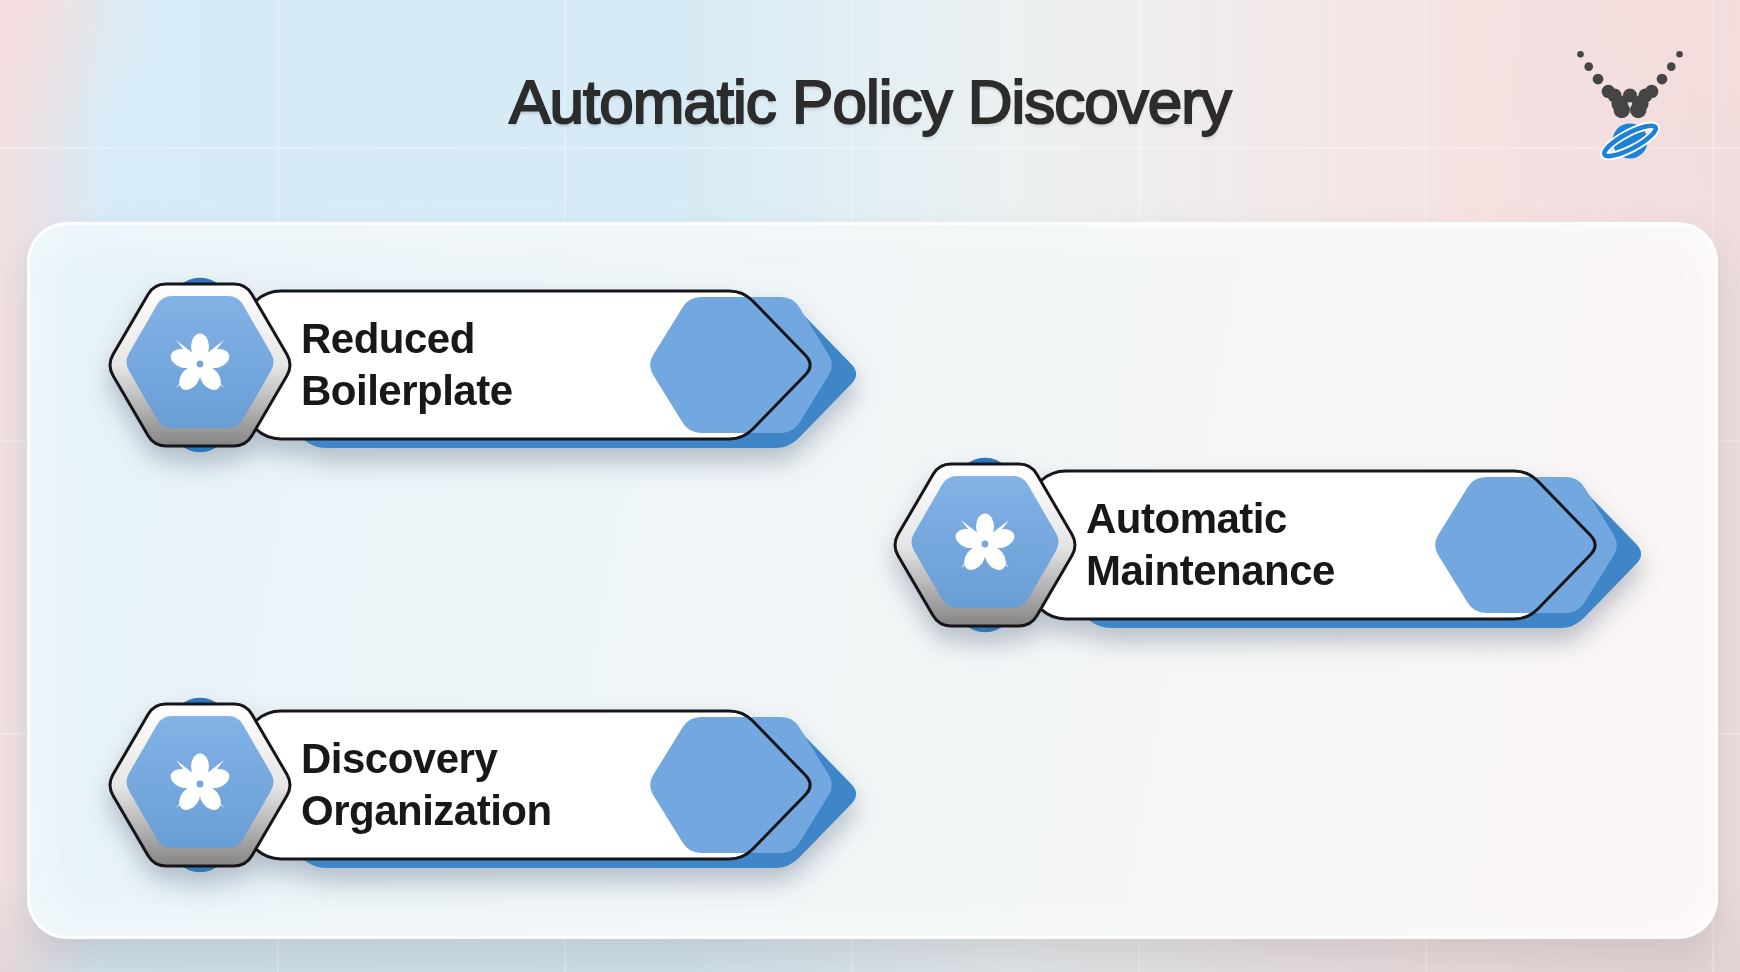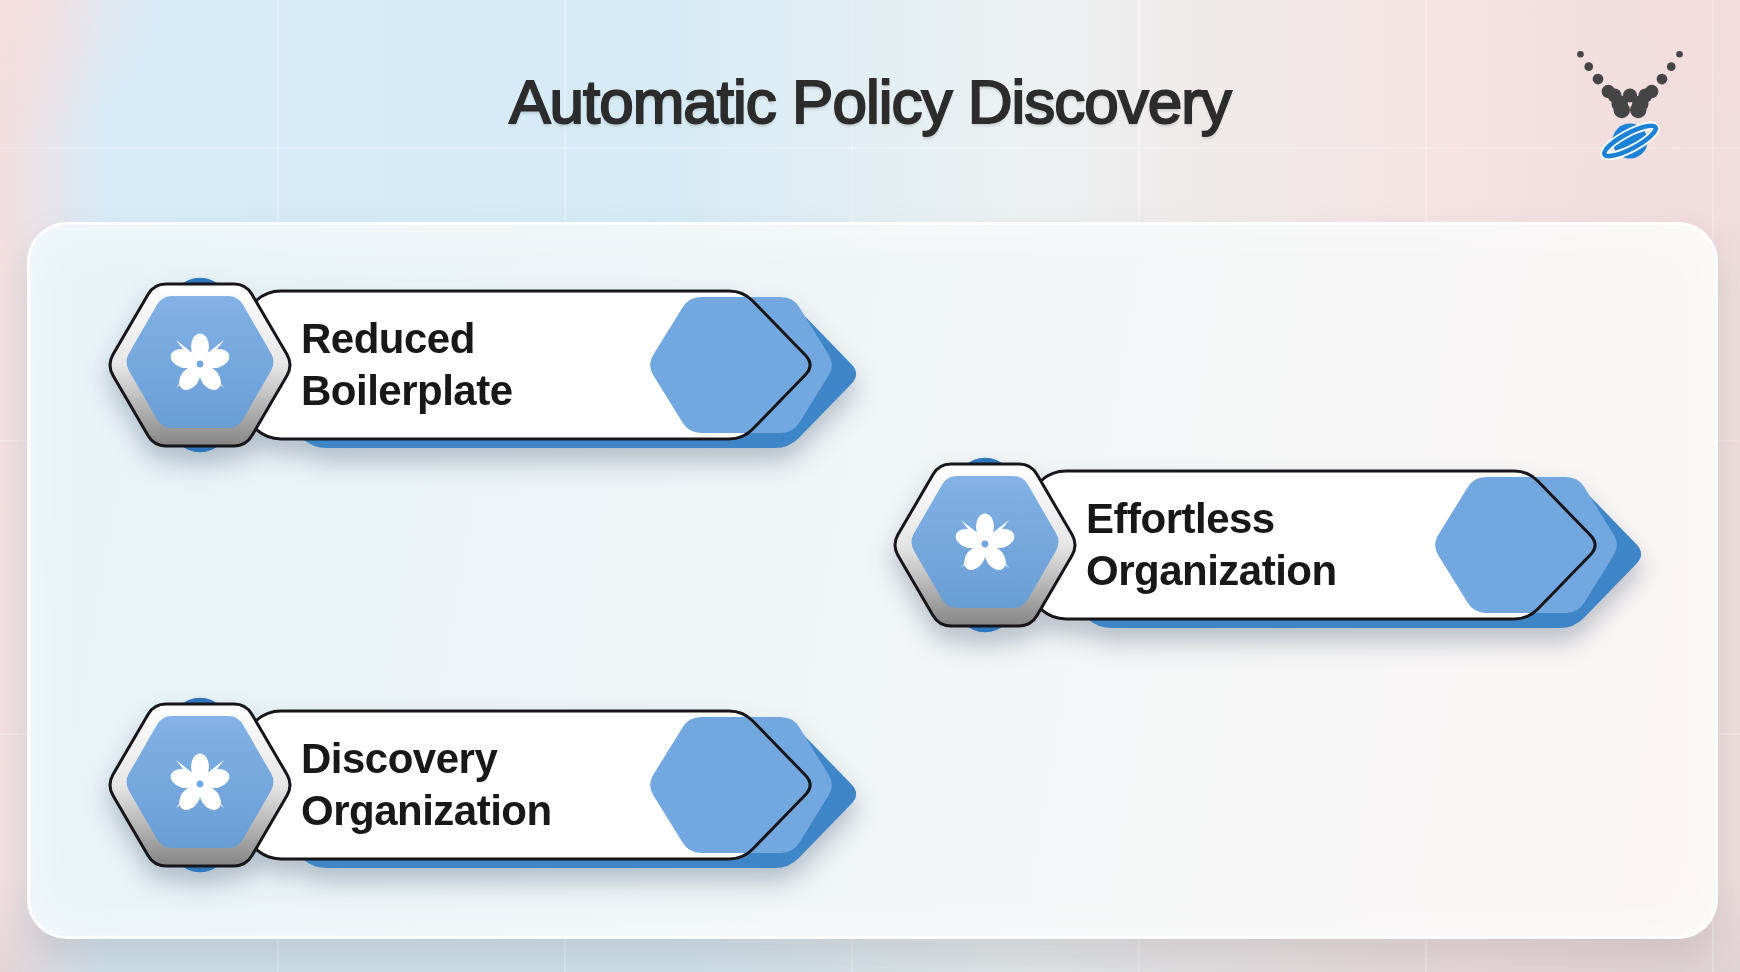--- a/index.html
+++ b/index.html
@@ -165,21 +165,21 @@
           <g transform="rotate(216)">
             <ellipse cy="-17.5" rx="9" ry="13"></ellipse>
           </g>
           <g transform="rotate(288)">
             <ellipse cy="-17.5" rx="9" ry="13"></ellipse>
           </g>
           <circle r="9"></circle>
           <circle r="3.4" fill="#72a7e0"></circle>
         </g>
       </svg>
-    <div class="card-label">Effortless Organization</div>
+    <div class="card-label">Automatic Maintenance</div>
   </div>
 
   <div class="card" style="left:95px;top:660px">
     <svg class="card-art" viewBox="0 0 860 250" width="860" height="250">
         <defs>
     <linearGradient id="bev2" x1="0" y1="0" x2="0" y2="1">
       <stop offset="0" stop-color="#ffffff"></stop>
             <stop offset="0.5" stop-color="#e6e6e6"></stop>
             <stop offset="1" stop-color="#858585"></stop>
     </linearGradient>

